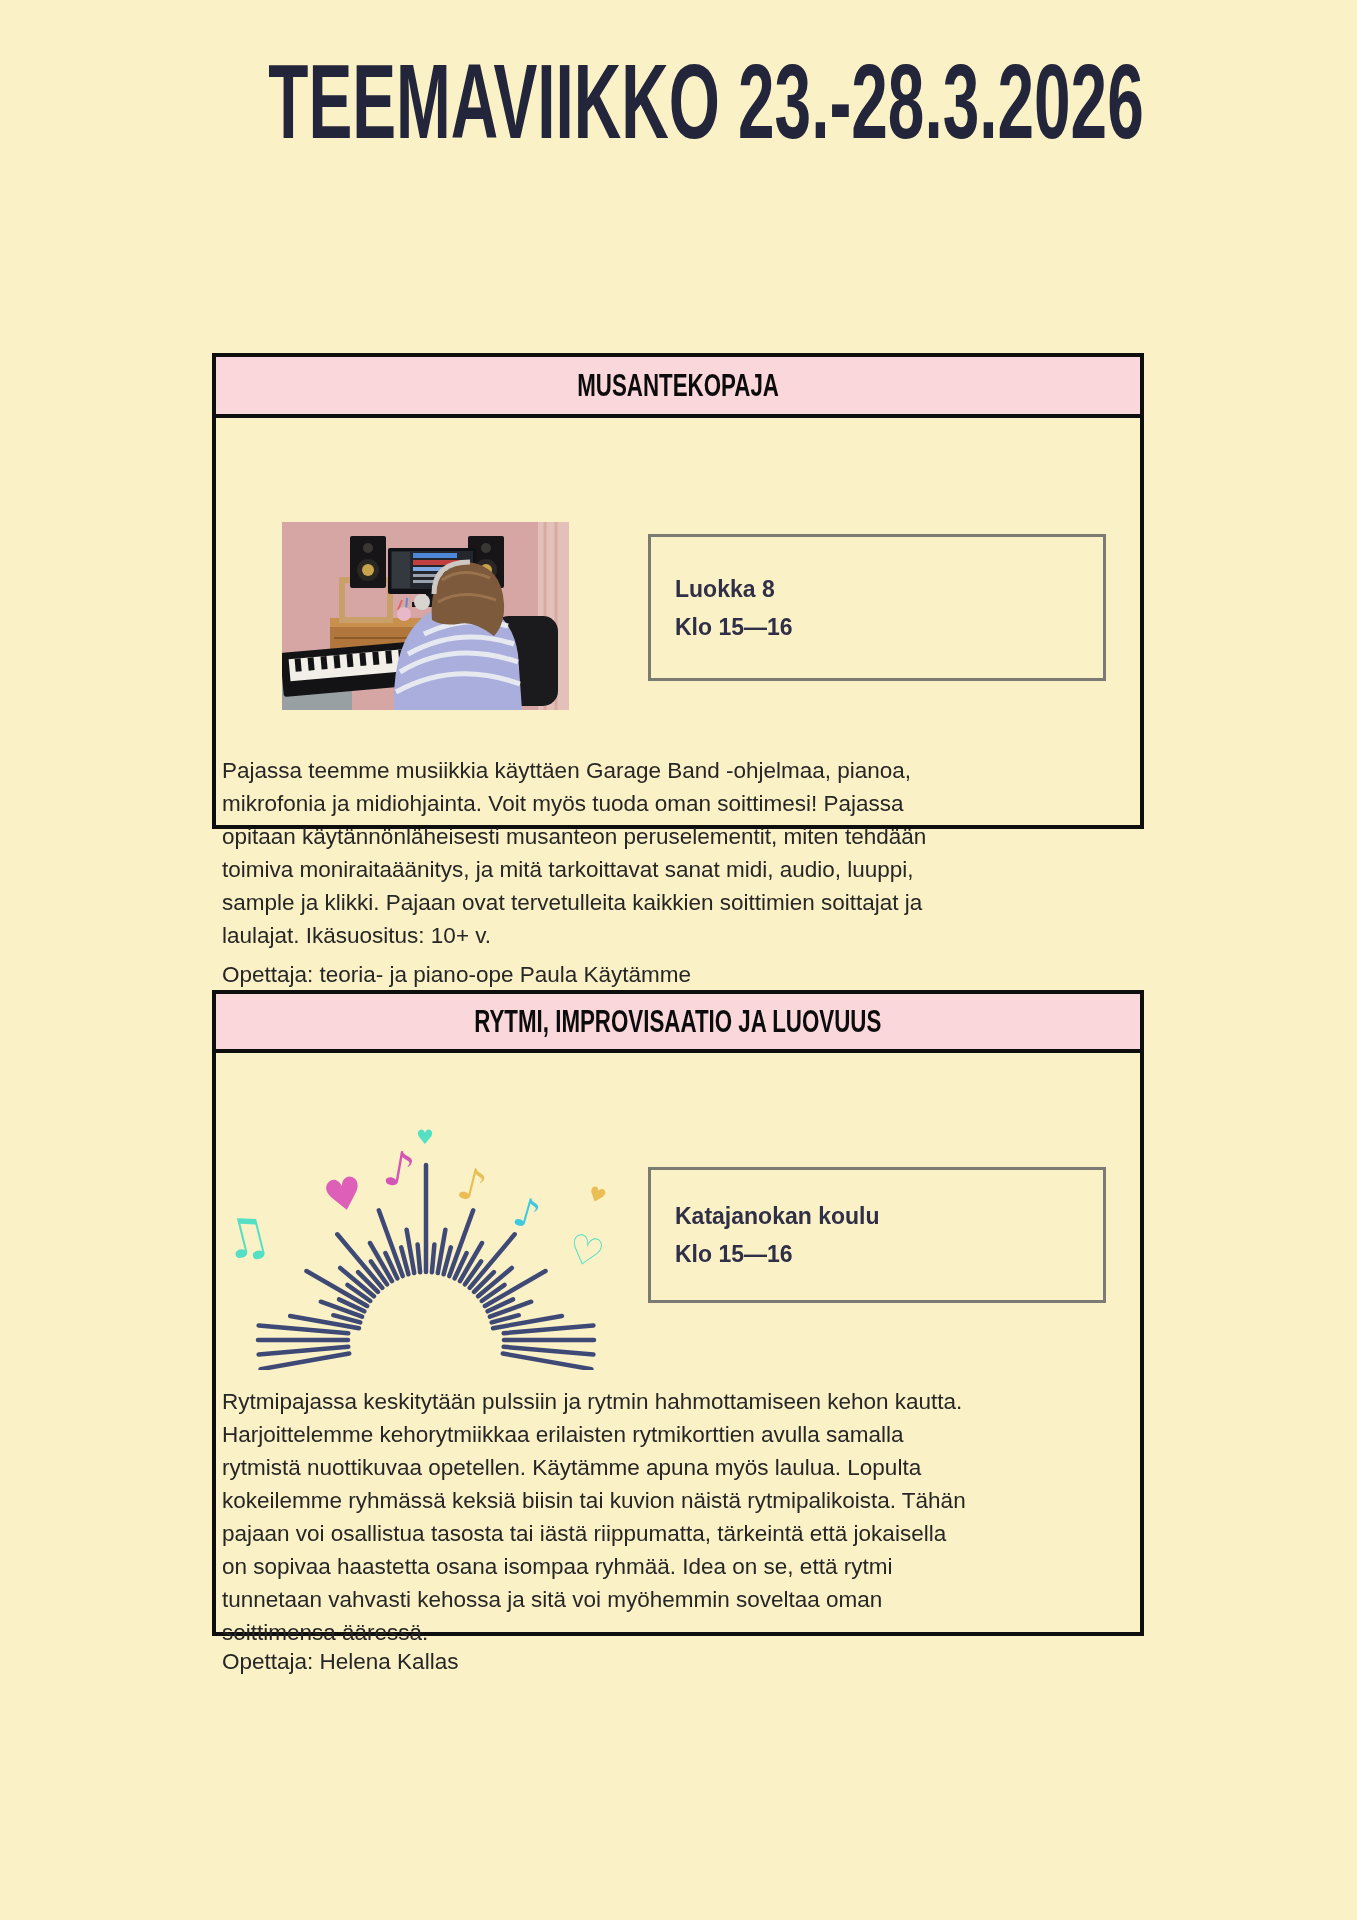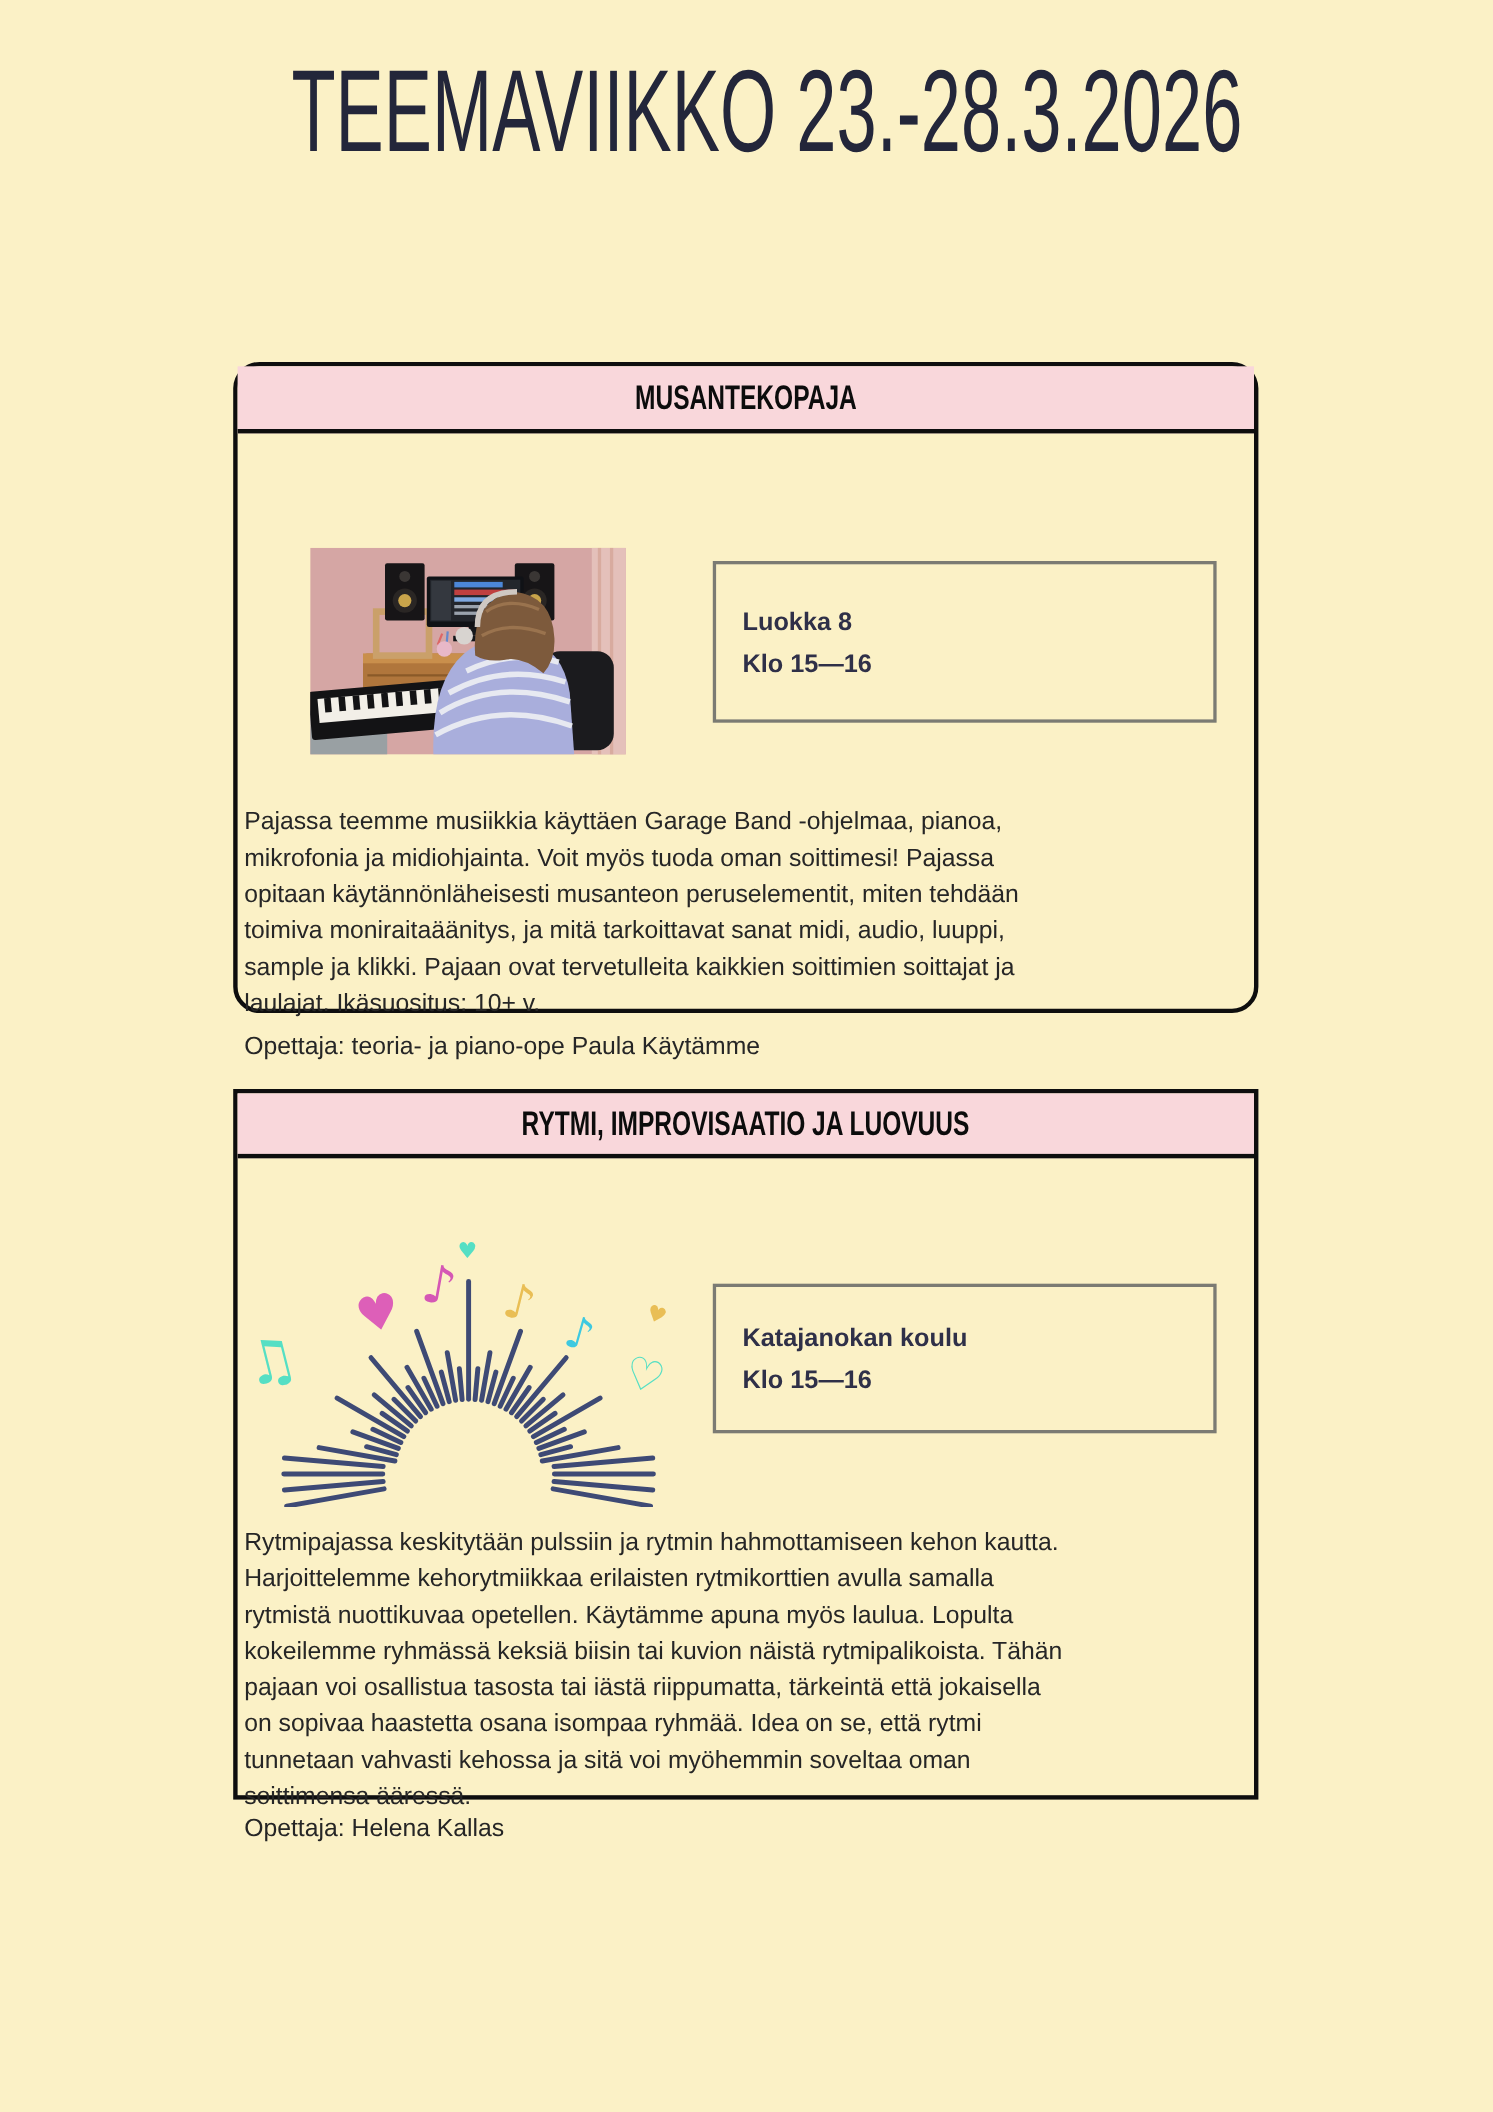--- a/index.html
+++ b/index.html
@@ -15,21 +15,21 @@
     overflow: hidden;
   }
 
   
   .title {
     position: absolute;
     top: 48px; left: 0;
     width: 100%;
     text-align: center;
     color: #23263a;
-    font-weight: normal;
+    font-weight: bold;
     font-size: 106px;
     line-height: 1.0;
     white-space: nowrap;
   }
   .title .squeeze-xl {
     display: inline-block;
     transform: scaleX(0.62);
     transform-origin: center top;
   }
 
@@ -49,21 +49,21 @@
   .banner .squeeze { display: inline-block; transform: scaleX(0.92); }
 
   
   .card {
     position: absolute;
     left: 212px;
     width: 932px;
     background: #fbf1c6;
     border: 4px solid #0e0e0e;
   }
-  .card1 { top: 329px; height: 592px; border-radius: 24px; }
+  .card1 { top: 353px; height: 476px; }
   .card2 { top: 990px; height: 646px; }
 
   .card-header {
     height: 61px;
     background: #f9d7db;
     border-bottom: 4px solid #0e0e0e;
     display: flex; align-items: center; justify-content: center;
     color: #0c0c0c;
     font-weight: bold;
     font-size: 31px;

